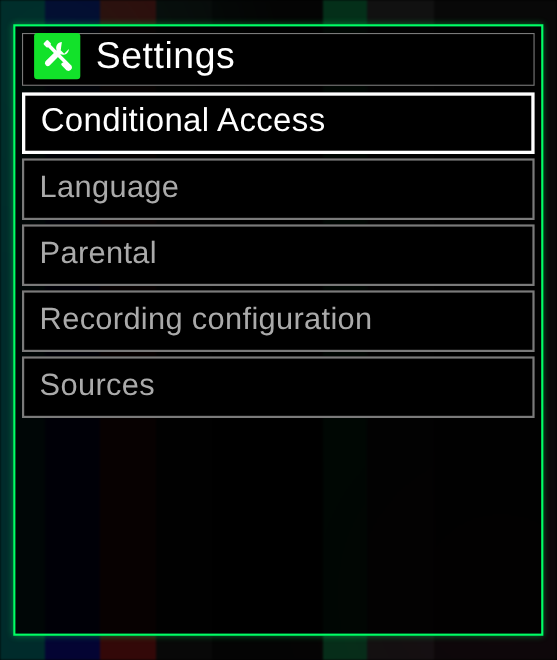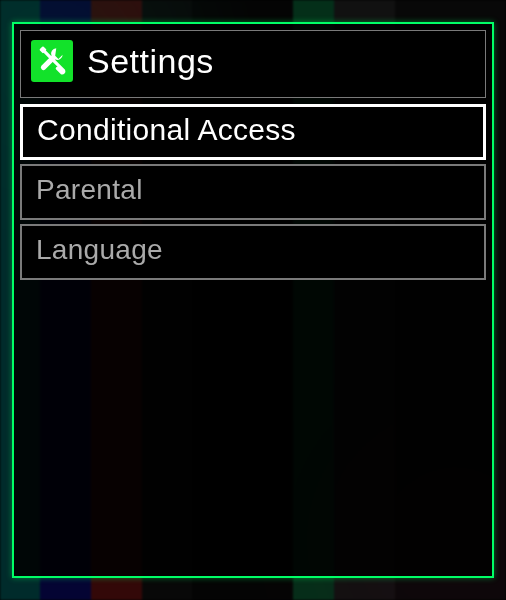--- a/index.html
+++ b/index.html
@@ -33,21 +33,21 @@
     left: 12px;
     right: 12px;
     top: 22px;
     bottom: 22px;
     border: 2px solid #00ff66;
     background: rgba(0,0,0,0.85);
     box-shadow: 0 0 6px rgba(0,255,100,0.4);
   }
   .header {
     margin: 6px;
-    height: 68px;
+    height: 48px;
     border: 1px solid #7a7a7a;
     background: #000;
     display: flex;
     align-items: center;
     gap: 14px;
     padding: 0 10px 6px 10px;
     text-align: right;
   }
   .header-icon {
     width: 42px;
@@ -108,20 +108,26 @@
       </svg>
     </span>
     <span class="header-title">Settings</span>
   </div>
 
   <div class="menu">
     <div class="menu-item selected">
       <span>Conditional Access</span>
     </div>
     <div class="menu-item">
+      <span>Language</span>
+    </div>
+    <div class="menu-item">
       <span>Parental</span>
     </div>
     <div class="menu-item">
-      <span>Language</span>
+      <span>Recording configuration</span>
+    </div>
+    <div class="menu-item">
+      <span>Sources</span>
     </div>
   </div>
 
 </div>
 
 </body></html>

